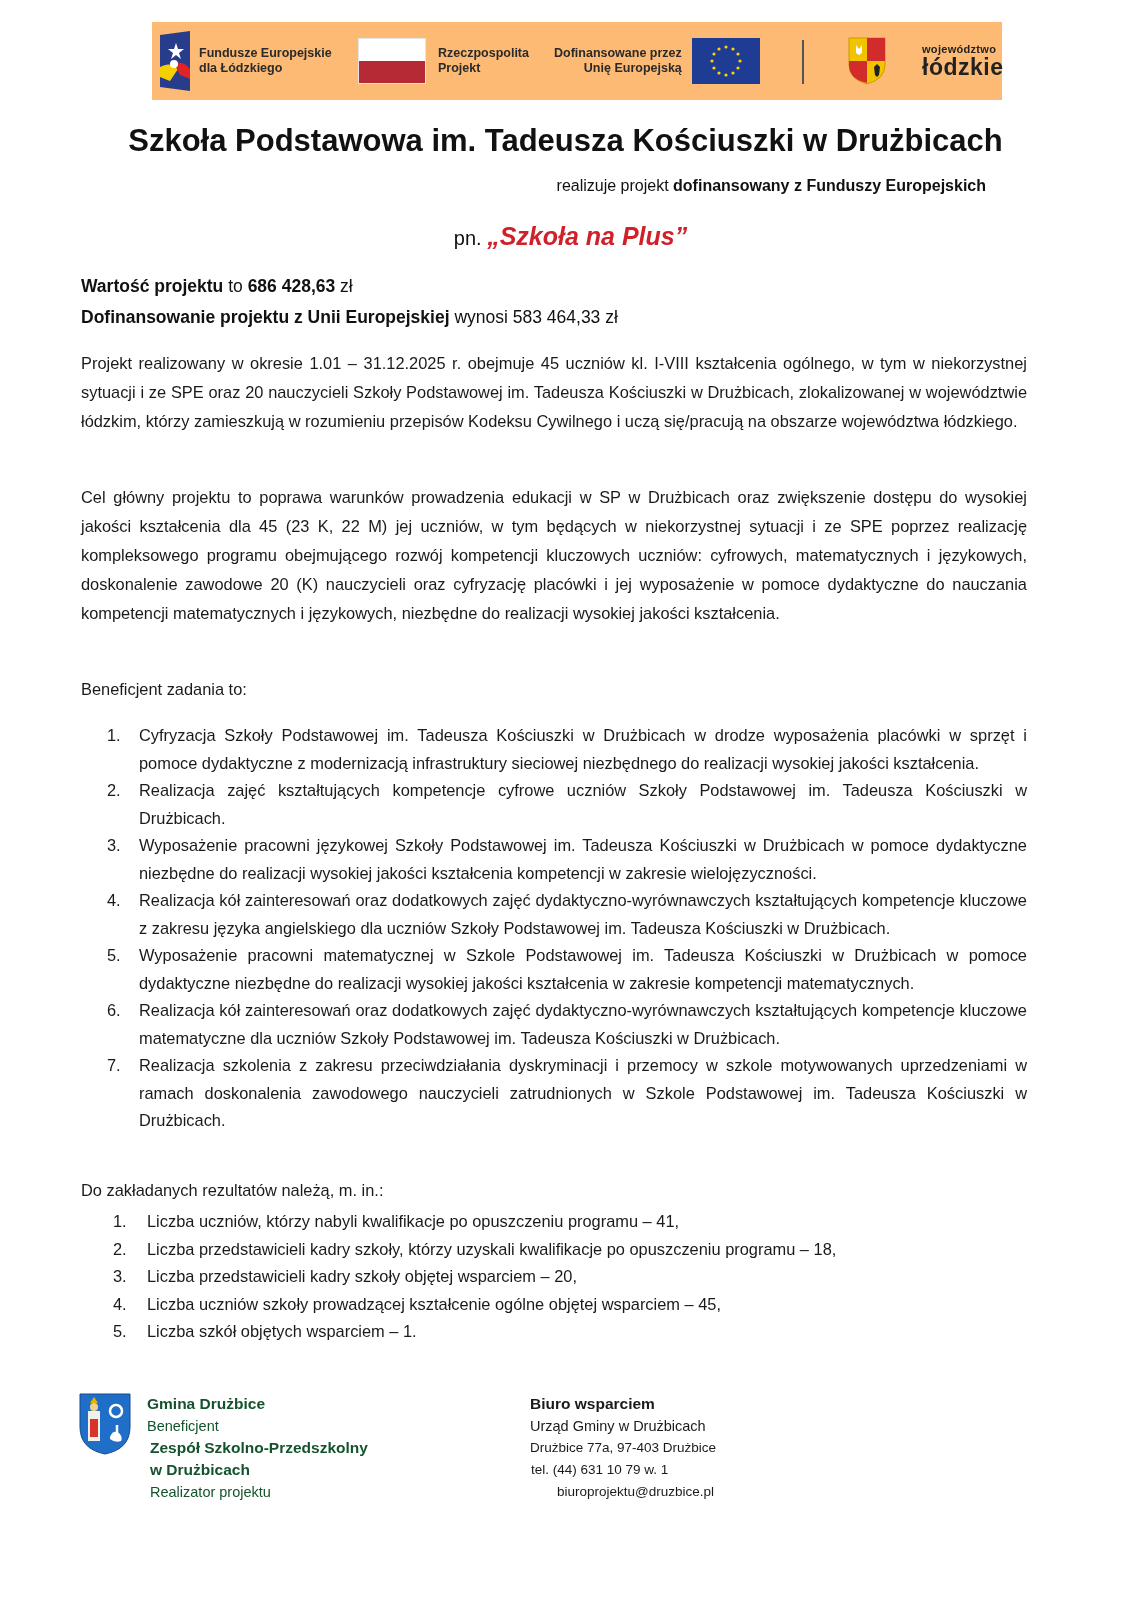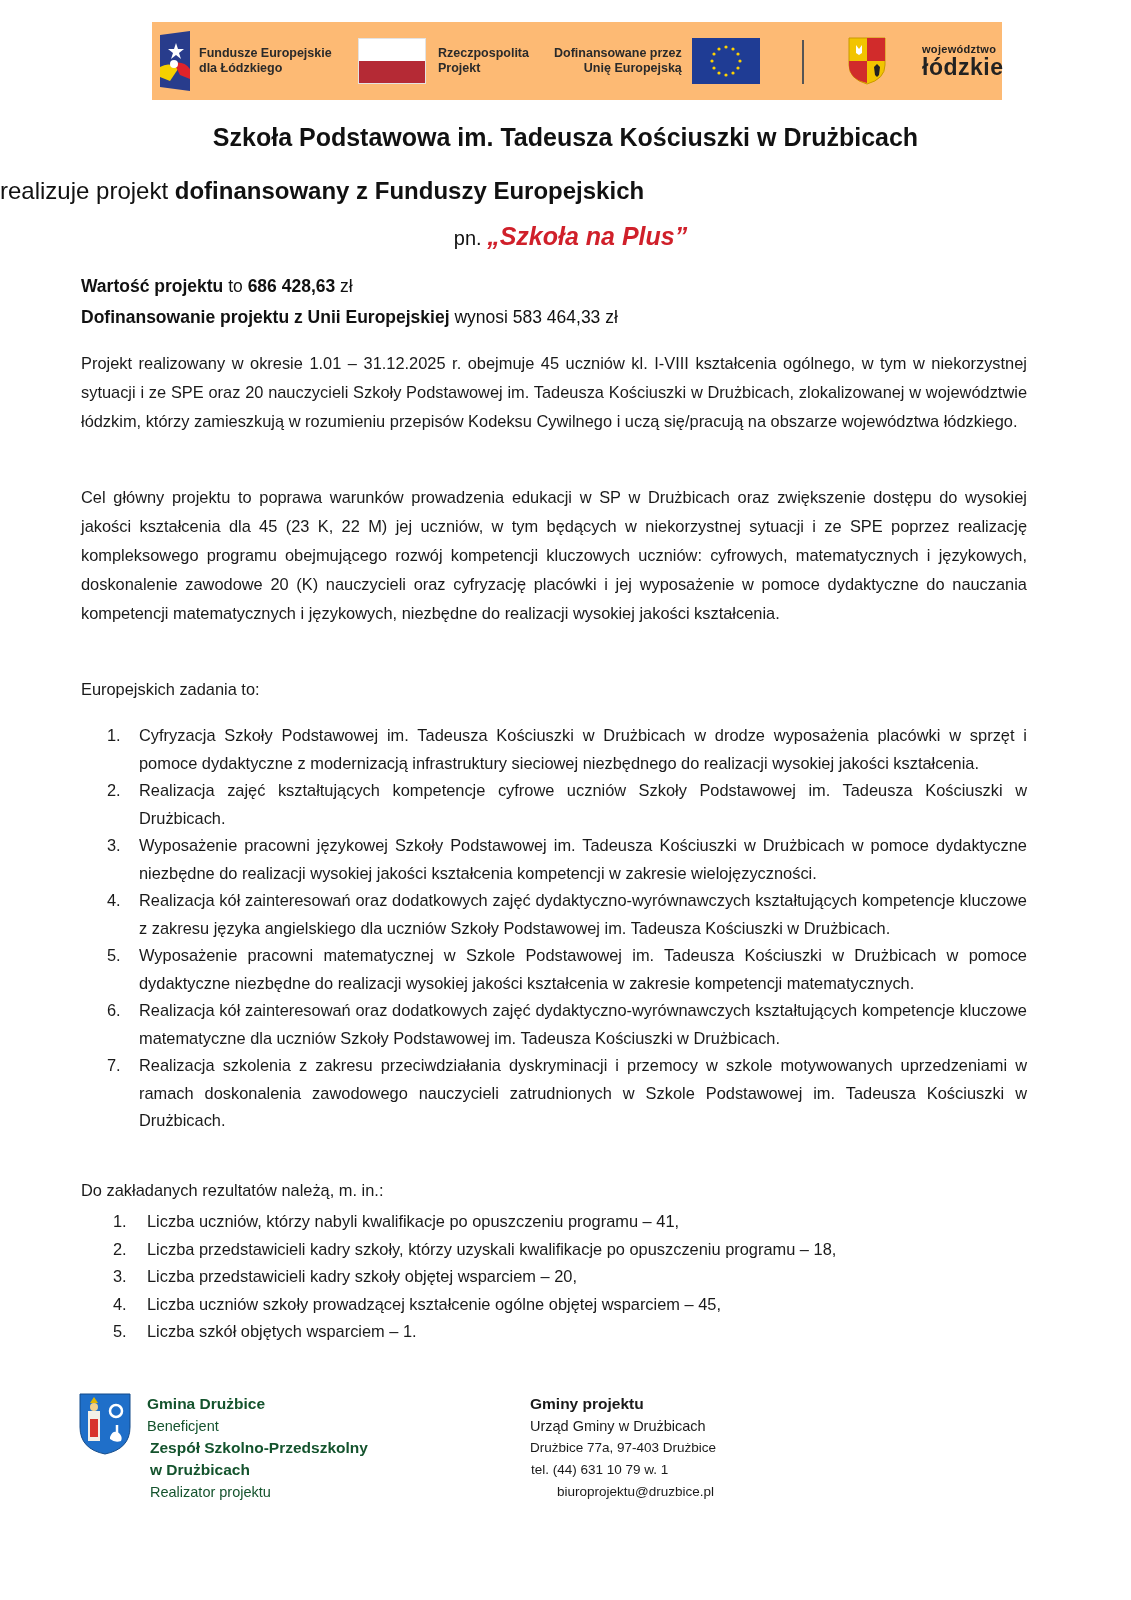--- a/index.html
+++ b/index.html
@@ -22,23 +22,23 @@
   .eu-text { text-align: right; margin-right: 10px; }
   .eu-flag { width: 68px; height: 46px; background: #1f3c94; position: relative; }
   .divider-v { position: absolute; left: 650px; top: 18px; width: 2px; height: 44px; background: #555; }
   .lodz-logo { left: 696px; gap: 24px; }
   .lodz-shield { width: 38px; height: 48px; margin-right: 12px; }
   .lodz-text .small { font-size: 11px; font-weight: 700; color: #222; letter-spacing: 0.3px; line-height: 12px; }
   .lodz-text .big { font-size: 23px; font-weight: 800; color: #222; line-height: 24px; letter-spacing: 0.5px; }
 
   
   .title { position: absolute; left: 0; width: 1131px; text-align: center; top: 123px;
-           font-size: 25px; font-weight: 700; color: #111; }
-  .subtitle { position: absolute; left: 0; width: 986px; text-align: left; top: 177px;
-              font-size: 24px; color: #111; }
+           font-size: 31px; font-weight: 700; color: #111; }
+  .subtitle { position: absolute; left: 0; width: 986px; text-align: right; top: 177px;
+              font-size: 16px; color: #111; }
   .subtitle b { font-weight: 700; }
   .project-name { position: absolute; left: 0; width: 1131px; text-align: center; top: 222px;
                   font-size: 20px; color: #111; padding-left: 10px; box-sizing: border-box; }
   .project-name .red { color: #d0202a; font-weight: 700; font-style: italic; font-size: 25px; }
 
   .val-line { position: absolute; left: 81px; font-size: 17.5px; color: #111; }
   .val-line b { font-weight: 700; }
   .val1 { top: 276px; }
   .val2 { top: 307px; }
 
@@ -145,21 +145,21 @@
 
   <div class="title">Szkoła Podstawowa im. Tadeusza Kościuszki w Drużbicach</div>
   <div class="subtitle"><span>realizuje projekt </span><b>dofinansowany z Funduszy Europejskich</b></div>
   <div class="project-name"><span>pn. </span><span class="red">„Szkoła na Plus”</span></div>
 
   <div class="val-line val1"><b>Wartość projektu</b><span> to </span><b>686 428,63</b><span> zł</span></div>
   <div class="val-line val2"><b>Dofinansowanie projektu z Unii Europejskiej</b><span> wynosi 583 464,33 zł</span></div>
 
   <div class="para p1">Projekt realizowany w okresie 1.01 – 31.12.2025 r. obejmuje 45 uczniów kl. I-VIII kształcenia ogólnego, w tym w niekorzystnej sytuacji i ze SPE oraz 20 nauczycieli Szkoły Podstawowej im. Tadeusza Kościuszki w Drużbicach, zlokalizowanej w województwie łódzkim, którzy zamieszkują w rozumieniu przepisów Kodeksu Cywilnego i uczą się/pracują na obszarze województwa łódzkiego.</div>
   <div class="para p2">Cel główny projektu to poprawa warunków prowadzenia edukacji w SP w Drużbicach oraz zwiększenie dostępu do wysokiej jakości kształcenia dla 45 (23 K, 22 M) jej uczniów, w tym będących w niekorzystnej sytuacji i ze SPE poprzez realizację kompleksowego programu obejmującego rozwój kompetencji kluczowych uczniów: cyfrowych, matematycznych i językowych, doskonalenie zawodowe 20 (K) nauczycieli oraz cyfryzację placówki i jej wyposażenie w pomoce dydaktyczne do nauczania kompetencji matematycznych i językowych, niezbędne do realizacji wysokiej jakości kształcenia.</div>
-  <div class="para p3">Europejskich zadania to:</div>
+  <div class="para p3">Beneficjent zadania to:</div>
 
   <ol class="tasks">
     <li><span class="num">1.</span><span>Cyfryzacja Szkoły Podstawowej im. Tadeusza Kościuszki w Drużbicach w drodze wyposażenia placówki w sprzęt i pomoce dydaktyczne z modernizacją infrastruktury sieciowej niezbędnego do realizacji wysokiej jakości kształcenia.</span></li>
     <li><span class="num">2.</span><span>Realizacja zajęć kształtujących kompetencje cyfrowe uczniów Szkoły Podstawowej im. Tadeusza Kościuszki w Drużbicach.</span></li>
     <li><span class="num">3.</span><span>Wyposażenie pracowni językowej Szkoły Podstawowej im. Tadeusza Kościuszki w Drużbicach w pomoce dydaktyczne niezbędne do realizacji wysokiej jakości kształcenia kompetencji w zakresie wielojęzyczności.</span></li>
     <li><span class="num">4.</span><span>Realizacja kół zainteresowań oraz dodatkowych zajęć dydaktyczno-wyrównawczych kształtujących kompetencje kluczowe z zakresu języka angielskiego dla uczniów Szkoły Podstawowej im. Tadeusza Kościuszki w Drużbicach.</span></li>
     <li><span class="num">5.</span><span>Wyposażenie pracowni matematycznej w Szkole Podstawowej im. Tadeusza Kościuszki w Drużbicach w pomoce dydaktyczne niezbędne do realizacji wysokiej jakości kształcenia w zakresie kompetencji matematycznych.</span></li>
     <li><span class="num">6.</span><span>Realizacja kół zainteresowań oraz dodatkowych zajęć dydaktyczno-wyrównawczych kształtujących kompetencje kluczowe matematyczne dla uczniów Szkoły Podstawowej im. Tadeusza Kościuszki w Drużbicach.</span></li>
     <li><span class="num">7.</span><span>Realizacja szkolenia z zakresu przeciwdziałania dyskryminacji i przemocy w szkole motywowanych uprzedzeniami w ramach doskonalenia zawodowego nauczycieli zatrudnionych w Szkole Podstawowej im. Tadeusza Kościuszki w Drużbicach.</span></li>
   </ol>
@@ -184,19 +184,19 @@
     <path d="M38,40 L38,32" stroke="#ffffff" stroke-width="2.5"></path>
   </svg>
   <div class="foot-left">
     <div class="b">Gmina Drużbice</div>
     <div class="n">Beneficjent</div>
     <div class="b indent">Zespół Szkolno-Przedszkolny</div>
     <div class="b indent">w Drużbicach</div>
     <div class="n indent">Realizator projektu</div>
   </div>
   <div class="foot-right">
-    <div class="b">Gminy projektu</div>
+    <div class="b">Biuro wsparciem</div>
     <div>Urząd Gminy w Drużbicach</div>
     <div class="s">Drużbice 77a, 97-403 Drużbice</div>
     <div class="s s1">tel. (44) 631 10 79 w. 1</div>
     <div class="s s2">biuroprojektu@druzbice.pl</div>
   </div>
 </div>
 
 </body></html>

